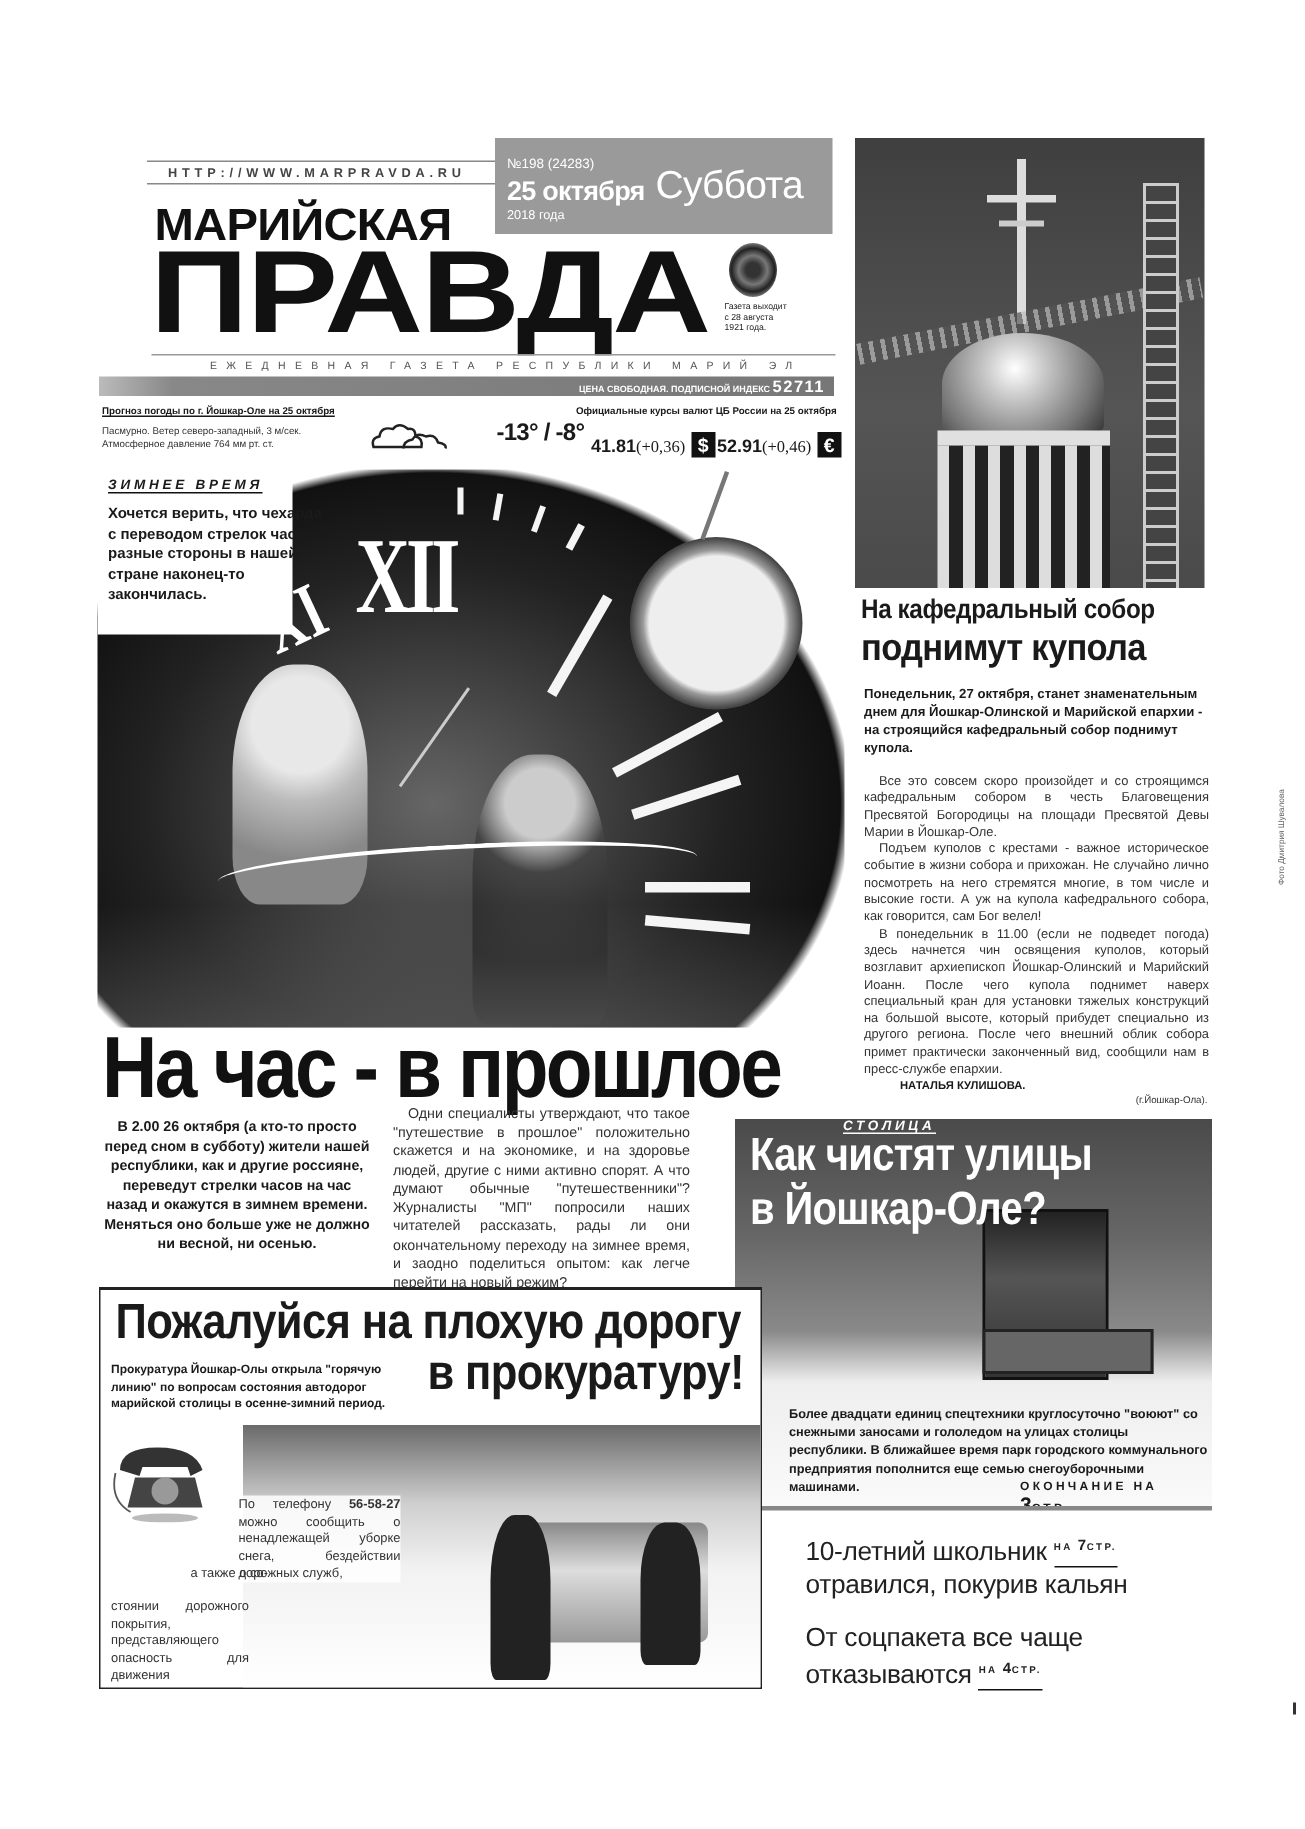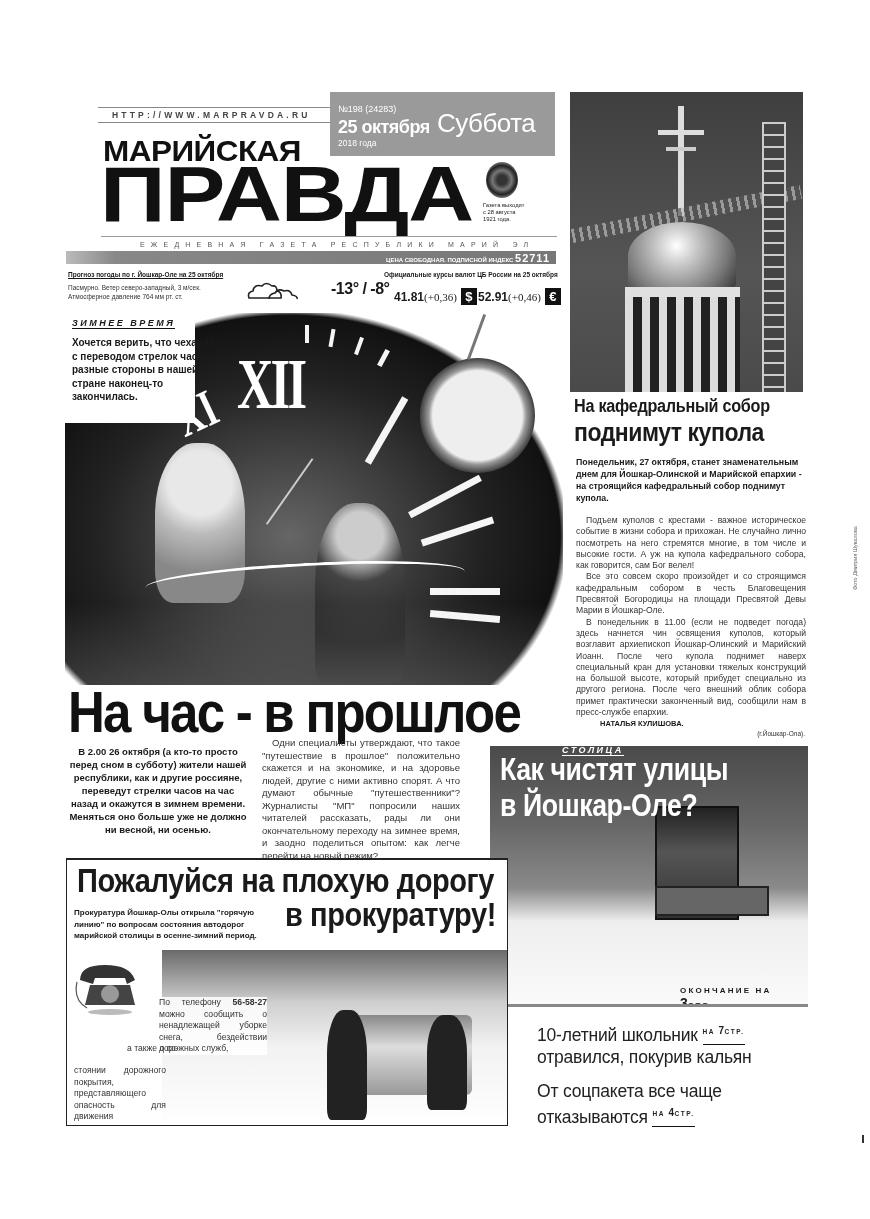--- a/index.html
+++ b/index.html
@@ -169,34 +169,35 @@
   <div class="abs" style="left:96px;top:55px;width:30px;height:4px;background:#ccc;"></div>
   <div class="abs" style="left:0;top:115px;width:233px;height:14px;background:repeating-linear-gradient(90deg,#bbb 0 3px,#555 3px 8px);transform:rotate(-11deg);opacity:.7;"></div>
   <div class="abs" style="left:192px;top:30px;width:20px;height:280px;background:repeating-linear-gradient(180deg,#ccc 0 2px,#444 2px 12px);border-left:2px solid #ccc;border-right:2px solid #ccc;"></div>
   <div class="abs" style="left:58px;top:130px;width:108px;height:68px;border-radius:50% 50% 10% 10%;background:radial-gradient(circle at 45% 35%,#fff 0,#ccc 25%,#777 70%,#333 100%);"></div>
   <div class="abs" style="left:55px;top:195px;width:115px;height:110px;background:repeating-linear-gradient(90deg,#ddd 0 8px,#222 8px 17px);border-top:10px solid #e0e0e0;"></div>
 </div>
 <div class="abs cath-head1 cond">На кафедральный собор</div>
 <div class="abs cath-head2 cond">поднимут купола</div>
 <div class="abs cath-lede">Понедельник, 27 октября, станет знаменательным днем для Йошкар-Олинской и Марийской епархии - на строящийся кафедральный собор поднимут купола.</div>
 <div class="abs cath-body">
+  <p>Все это совсем скоро произойдет и со строящимся кафедральным собором в честь Благовещения Пресвятой Богородицы на площади Пресвятой Девы Марии в Йошкар-Оле.</p>
   <p>Подъем куполов с крестами - важное историческое событие в жизни собора и прихожан. Не случайно лично посмотреть на него стремятся многие, в том числе и высокие гости. А уж на купола кафедрального собора, как говорится, сам Бог велел!</p>
-  <p>Все это совсем скоро произойдет и со строящимся кафедральным собором в честь Благовещения Пресвятой Богородицы на площади Пресвятой Девы Марии в Йошкар-Оле.</p>
   <p>В понедельник в 11.00 (если не подведет погода) здесь начнется чин освящения куполов, который возглавит архиепископ Йошкар-Олинский и Марийский Иоанн. После чего купола поднимет наверх специальный кран для установки тяжелых конструкций на большой высоте, который прибудет специально из другого региона. После чего внешний облик собора примет практически законченный вид, сообщили нам в пресс-службе епархии.</p>
 </div>
 <div class="abs cath-author">НАТАЛЬЯ КУЛИШОВА.</div>
 <div class="abs cath-city">(г.Йошкар-Ола).</div>
 <div class="abs credit">Фото Дмитрия Шувалова</div>
 
 <div class="abs streets">
   <div class="abs" style="left:165px;top:60px;width:80px;height:110px;background:linear-gradient(180deg,#222 0,#555 40%,#333 100%);border:2px solid #111;"></div>
   <div class="abs" style="left:165px;top:140px;width:110px;height:26px;background:#666;border:2px solid #222;"></div>
   <div class="abs streets-rubric">СТОЛИЦА</div>
   <div class="abs streets-h1 cond">Как чистят улицы</div>
   <div class="abs streets-h2 cond">в Йошкар-Оле?</div>
+  <div class="abs streets-lede">Более двадцати единиц спецтехники круглосуточно "воюют" со снежными заносами и гололедом на улицах столицы республики. В ближайшее время парк городского коммунального предприятия пополнится еще семью снегоуборочными машинами.</div>
   <div class="abs cont" style="left:190px;top:240px;">
     <span>ОКОНЧАНИЕ НА</span>
     <b>3</b><span>СТР.</span>
   </div>
 </div>
 
 <div class="abs road-box">
   <div class="abs road-photo">
     <div class="abs" style="left:190px;top:65px;width:120px;height:80px;background:linear-gradient(180deg,#888 0,#ddd 40%,#999 100%);border-radius:6px;"></div>
     <div class="abs" style="left:165px;top:60px;width:40px;height:110px;background:#222;border-radius:40% 40% 10% 10%;"></div>

